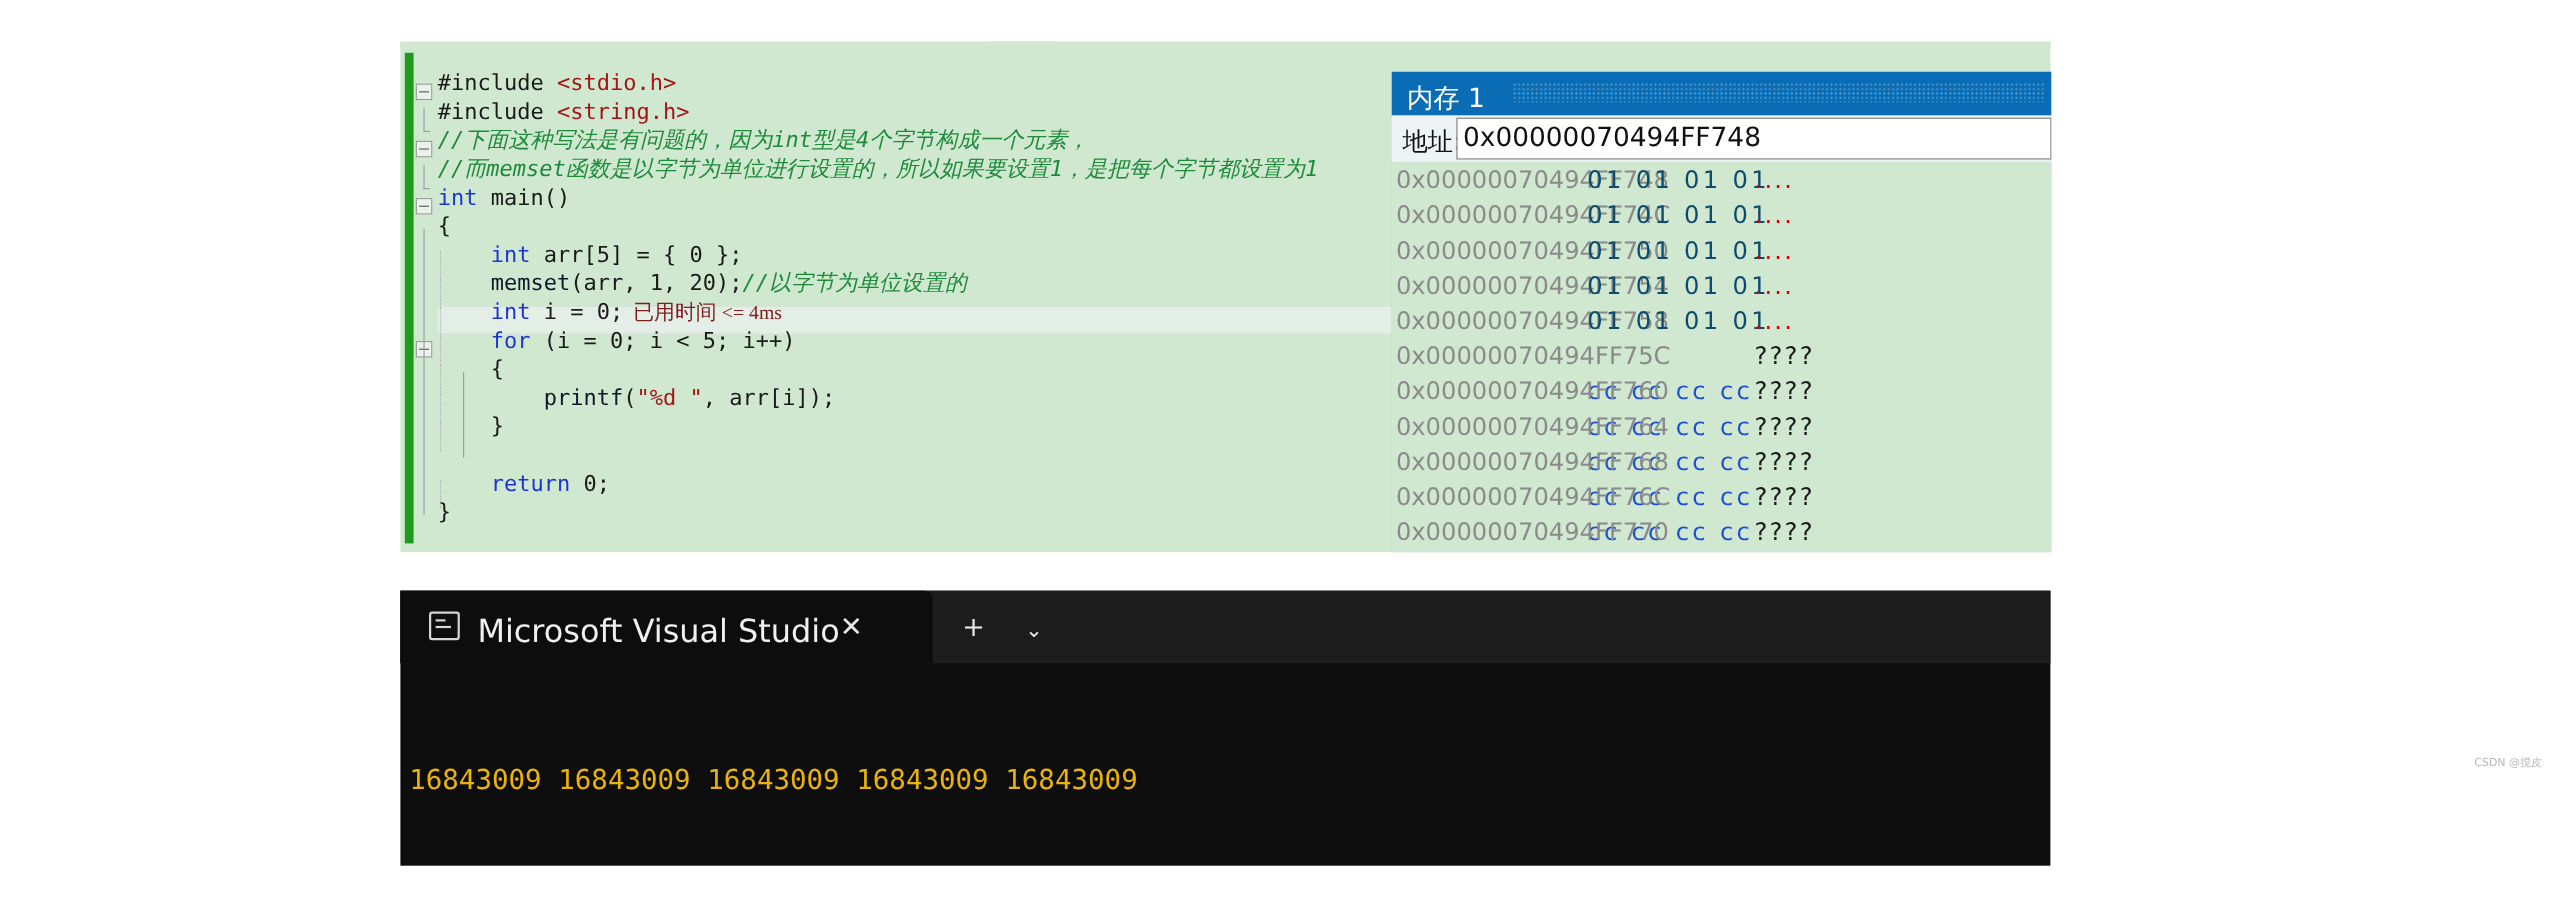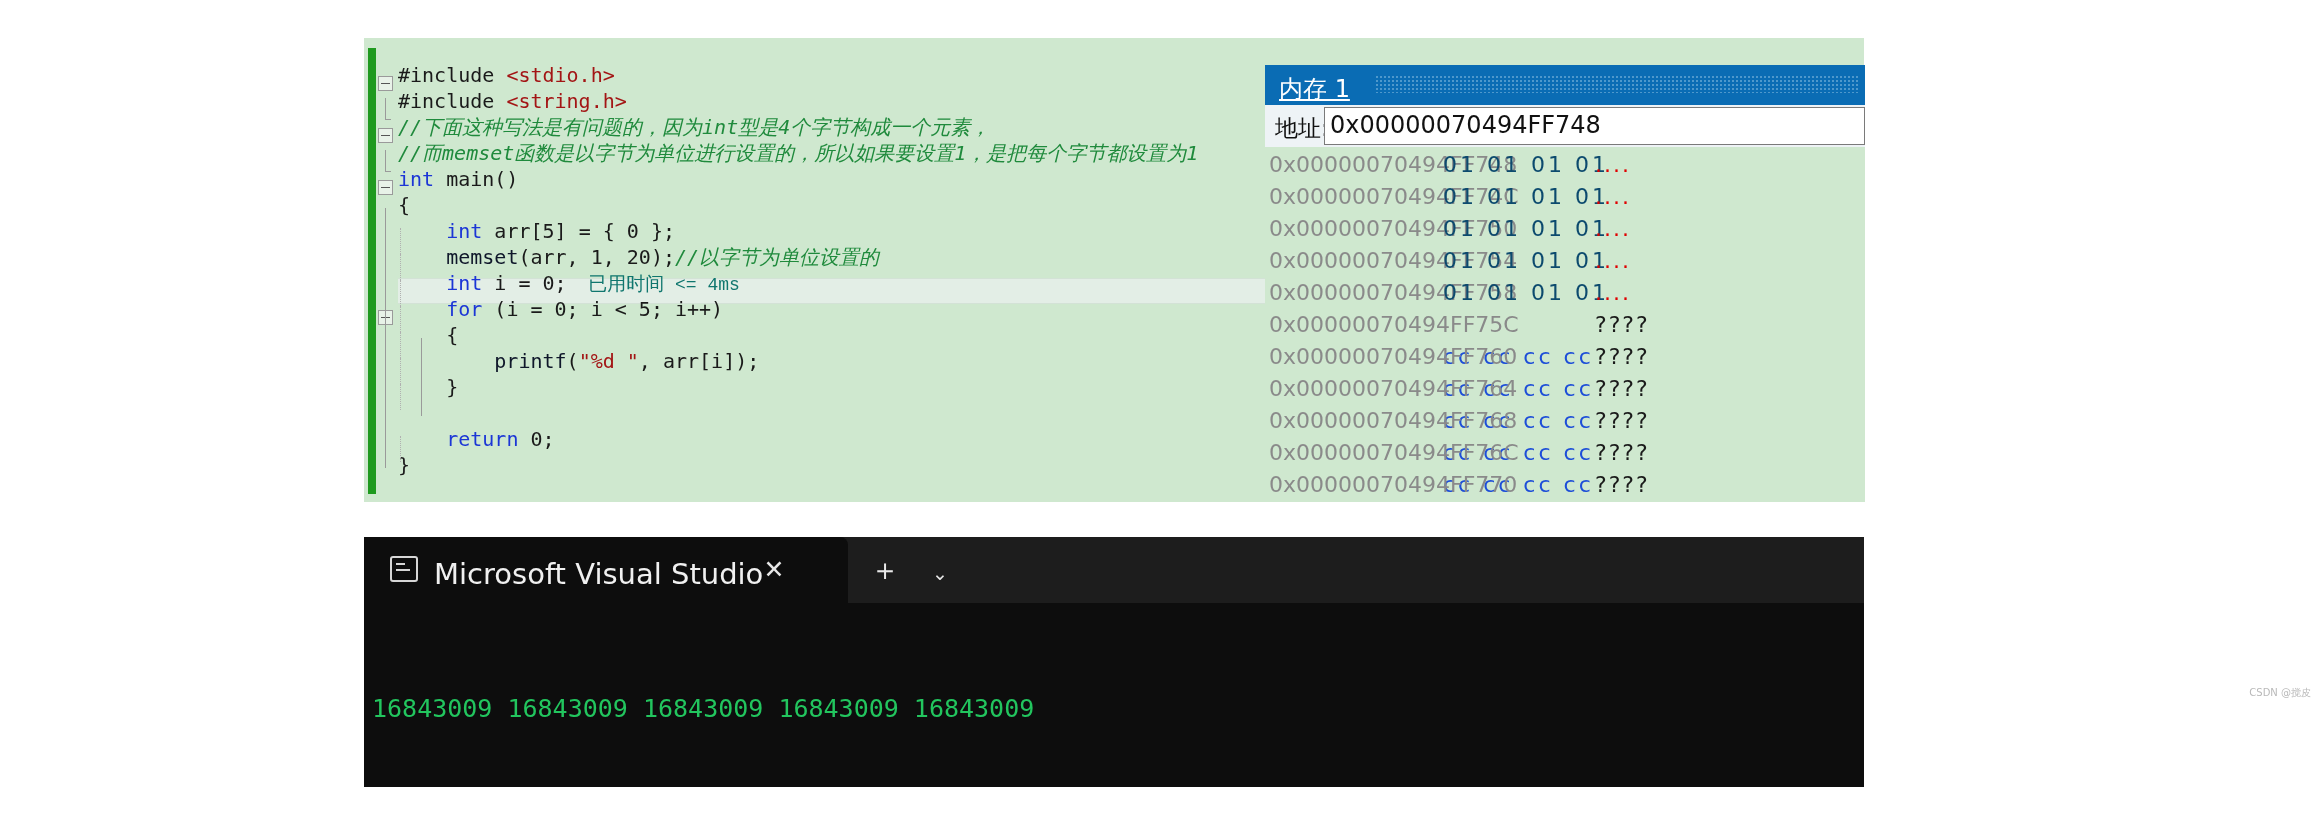--- a/index.html
+++ b/index.html
@@ -73,22 +73,22 @@
 
   
   .line-highlight {
     position: absolute; left: 398px; width: 1100px; height: 26px;
     background: #e3eee6;
     border-top: 1px solid #d3e2d6;
     border-bottom: 1px solid #d3e2d6;
     box-sizing: border-box;
   }
   .elapsed {
-    color: #0f766e;
-    font-family: Liberation Mono, monospace;
+    color: #7f1d1d;
+    font-family: Liberation Serif, serif;
     font-size: 18px;
     margin-top: 36px;
   }
   .elapsed .cjk { font-size: 19px; }
 
   
   #memwin {
     position: absolute; left: 1265px; top: 65px;
     width: 600px; height: 437px;
     background: #cfe8cf;
@@ -96,21 +96,20 @@
   }
   #mem-titlebar {
     position: absolute; left: 0; top: 0; width: 600px; height: 40px;
     background: #0a6cb4;
     color: #ffffff;
   }
   #mem-title {
     position: absolute; left: 14px; top: 8px;
     font-size: 24px; color: #ffffff;
     font-family: "DejaVu Sans", sans-serif;
-    text-decoration: underline;
   }
   #mem-title-dots {
     position: absolute; left: 110px; top: 10px; right: 6px; height: 18px;
     background-image: radial-gradient(#5aa0d0 1px, transparent 1px);
     background-size: 4px 4px;
     opacity: .85;
   }
   #mem-addrbar {
     position: absolute; left: 0; top: 40px; width: 600px; height: 42px;
     background: #eef3f6;
@@ -195,21 +194,21 @@
     font-family: "DejaVu Sans", sans-serif;
   }
   #console-dropdown {
     position: absolute; left: 560px; top: 22px;
     width: 32px; height: 28px; color: #e8e8e8; font-size: 19px;
     text-align: center; line-height: 28px;
     font-family: "DejaVu Sans", sans-serif;
   }
   #console-out {
     position: absolute; left: 0; top: 66px; width: 1500px; height: 184px;
-    color: #22c55e;
+    color: #eab308;
     font-family: "DejaVu Sans Mono", "Liberation Mono", monospace;
     font-size: 25px;
     line-height: 36px;
     padding: 16px 0 0 8px;
     box-sizing: border-box;
     white-space: pre;
   }
 
   
   #watermark {

